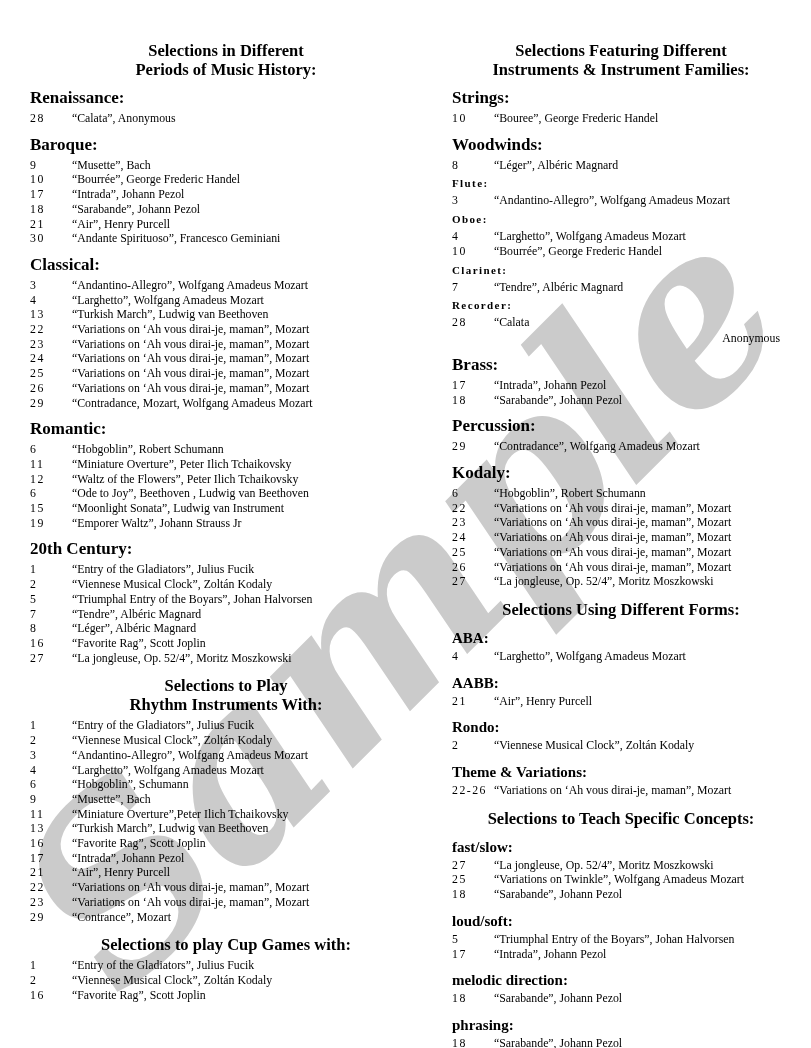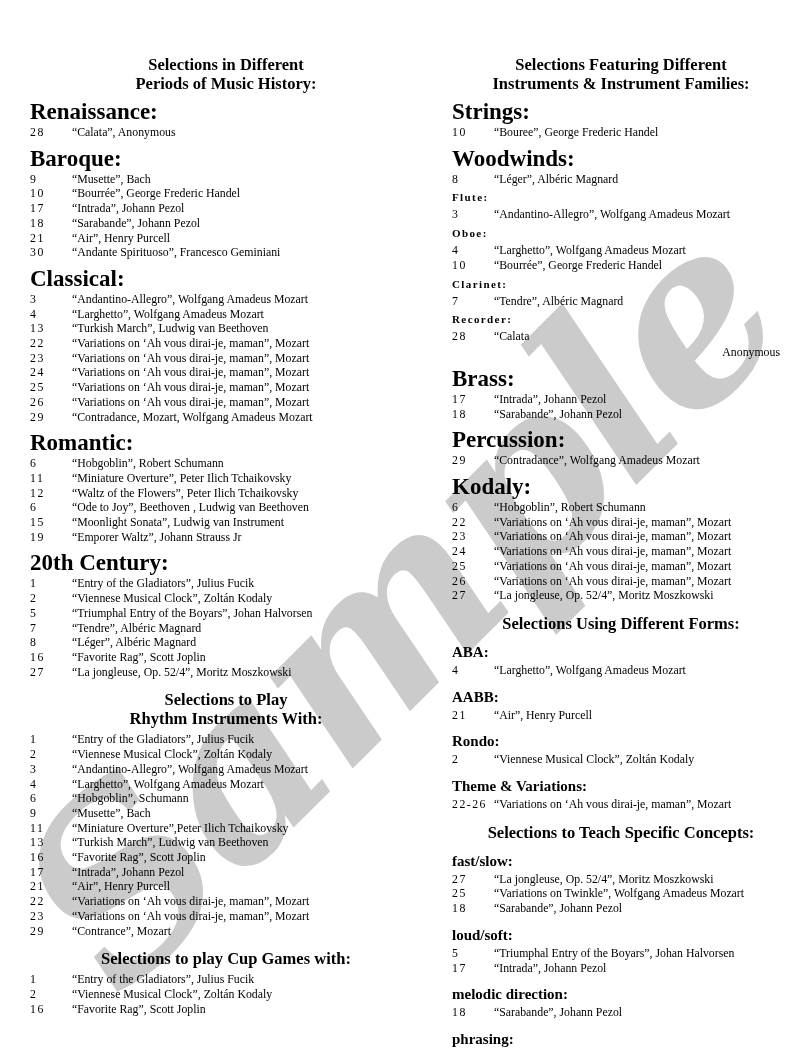--- a/index.html
+++ b/index.html
@@ -11,26 +11,26 @@
   }
   .watermark {
     position:absolute; left:398px; top:605px;
     transform:translate(-50%,-50%) rotate(-45deg);
     font-family:"DejaVu Serif", serif;
     font-style:italic; font-weight:bold;
     font-size:238px; color:#cbcbcb;
     white-space:nowrap; z-index:0;
     letter-spacing:-6px;
   }
-  .col { position:absolute; top:44px; z-index:1; }
+  .col { position:absolute; top:30px; z-index:1; }
   .col-left  { left:30px;  width:392px; }
   .col-right { left:452px; width:338px; }
   .col-title { text-align:center; font-weight:bold; font-size:16.5px; line-height:19px; margin-top:11px; margin-bottom:4px; }
   .title-line { display:block; }
-  .h-lg { font-weight:bold; font-size:23px;  line-height:21px; margin-top:8px;  margin-bottom:3px; }
+  .h-lg { font-weight:bold; font-size:17px;  line-height:21px; margin-top:8px;  margin-bottom:3px; }
   .h-md { font-weight:bold; font-size:15px;  line-height:17px; margin-top:11px; margin-bottom:2px; }
   .h-sm { font-weight:bold; font-size:11px;  line-height:15px; letter-spacing:1.4px; margin-top:4px; margin-bottom:2px; }
   .row  { display:flex; font-size:11.8px; line-height:14.7px; }
   .num  { flex:0 0 42px; width:42px; letter-spacing:1.5px; }
   .txt  { flex:1 1 auto; }
   .row.split .txt { flex:0 0 auto; }
   .row.split .right-txt { margin-left:auto; margin-right:10px;margin-top:16px; }
 </style>
 </head>
 <body>

